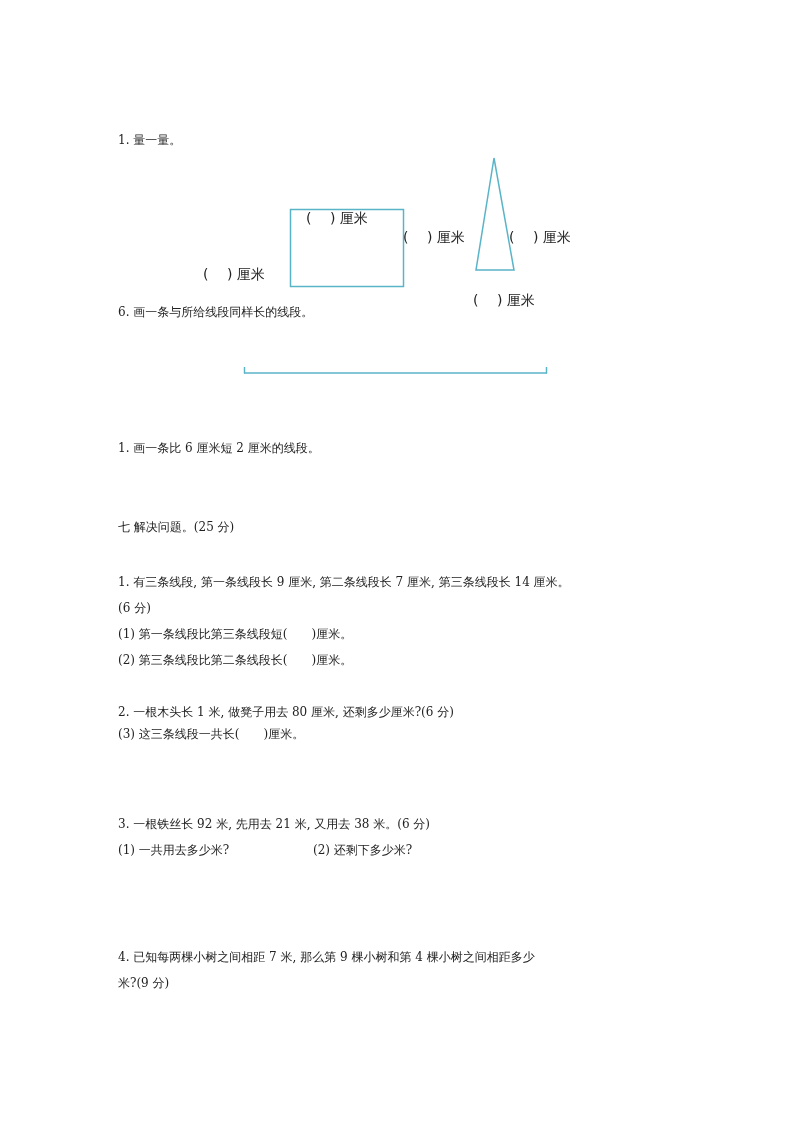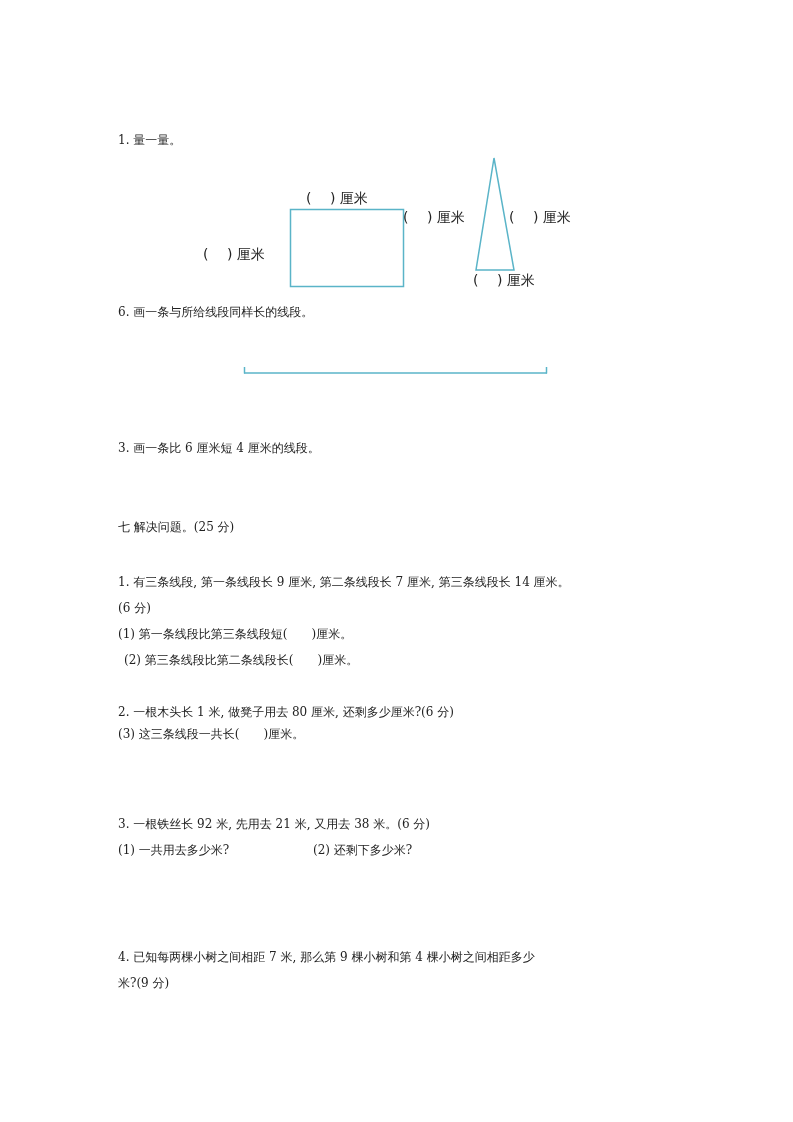--- a/index.html
+++ b/index.html
@@ -1,20 +1,20 @@
 <!DOCTYPE html>
 <html><head>
 <meta charset="utf-8">
 <style>
   html, body { margin:0; padding:0; background:#ffffff; }
   body { width:793px; height:1122px; position:relative; overflow:hidden;
          font-family: "DejaVu Serif", "Liberation Serif", serif; color:#222; }
   .t { position:absolute; font-size:12px; line-height:18px; white-space:nowrap; }
   .lbl { position:absolute; font-size:14px; line-height:18px; white-space:nowrap;
-         font-family: "DejaVu Sans", "Liberation Sans", sans-serif; color:#222; }
+         font-family: "DejaVu Sans", "Liberation Sans", sans-serif; color:#222;margin-top:20px; }
   svg.fig { position:absolute; left:0; top:0; }
 </style>
 </head>
 <body>
 
 <div class="t" style="left:118px;top:131px;">1. 量一量。</div>
 
 <svg class="fig" width="793" height="400">
   <rect x="290.5" y="209.5" width="113" height="77" fill="none" stroke="#5ab4c8" stroke-width="1.5"></rect>
   <polygon points="494,158 476,270 514,270" fill="none" stroke="#5ab4c8" stroke-width="1.5"></polygon>
@@ -25,28 +25,28 @@
   </g>
 </svg>
 
 <div class="lbl" style="left:306px;top:189px;">(　 ) 厘米</div>
 <div class="lbl" style="left:203px;top:245px;">(　 ) 厘米</div>
 <div class="lbl" style="left:403px;top:208px;">(　 ) 厘米</div>
 <div class="lbl" style="left:509px;top:208px;">(　 ) 厘米</div>
 <div class="lbl" style="left:473px;top:271px;">(　 ) 厘米</div>
 
 <div class="t" style="left:118px;top:303px;">6. 画一条与所给线段同样长的线段。</div>
-<div class="t" style="left:118px;top:439px;">3. 画一条比 6 厘米短 4 厘米的线段。</div>
+<div class="t" style="left:118px;top:439px;">1. 画一条比 6 厘米短 2 厘米的线段。</div>
 
 <div class="t" style="left:118px;top:518px;">七  解决问题。(25 分)</div>
 
 <div class="t" style="left:118px;top:573px;">1. 有三条线段, 第一条线段长 9 厘米, 第二条线段长 7 厘米, 第三条线段长 14 厘米。</div>
 <div class="t" style="left:118px;top:599px;">(6 分)</div>
 <div class="t" style="left:118px;top:625px;">(1) 第一条线段比第三条线段短(　　)厘米。</div>
-<div class="t" style="left:124px;top:651px;">(2) 第三条线段比第二条线段长(　　)厘米。</div>
+<div class="t" style="left:118px;top:651px;">(2) 第三条线段比第二条线段长(　　)厘米。</div>
 <div class="t" style="left:118px;top:677px;margin-top:48px;">(3) 这三条线段一共长(　　)厘米。</div>
 <div class="t" style="left:118px;top:703px;">2. 一根木头长 1 米, 做凳子用去 80 厘米, 还剩多少厘米?(6 分)</div>
 
 <div class="t" style="left:118px;top:815px;">3. 一根铁丝长 92 米, 先用去 21 米, 又用去 38 米。(6 分)</div>
 <div class="t" style="left:118px;top:841px;">(1) 一共用去多少米?</div>
 <div class="t" style="left:313px;top:841px;">(2) 还剩下多少米?</div>
 
 <div class="t" style="left:118px;top:948px;">4. 已知每两棵小树之间相距 7 米, 那么第 9 棵小树和第 4 棵小树之间相距多少</div>
 <div class="t" style="left:118px;top:974px;">米?(9 分)</div>
 

